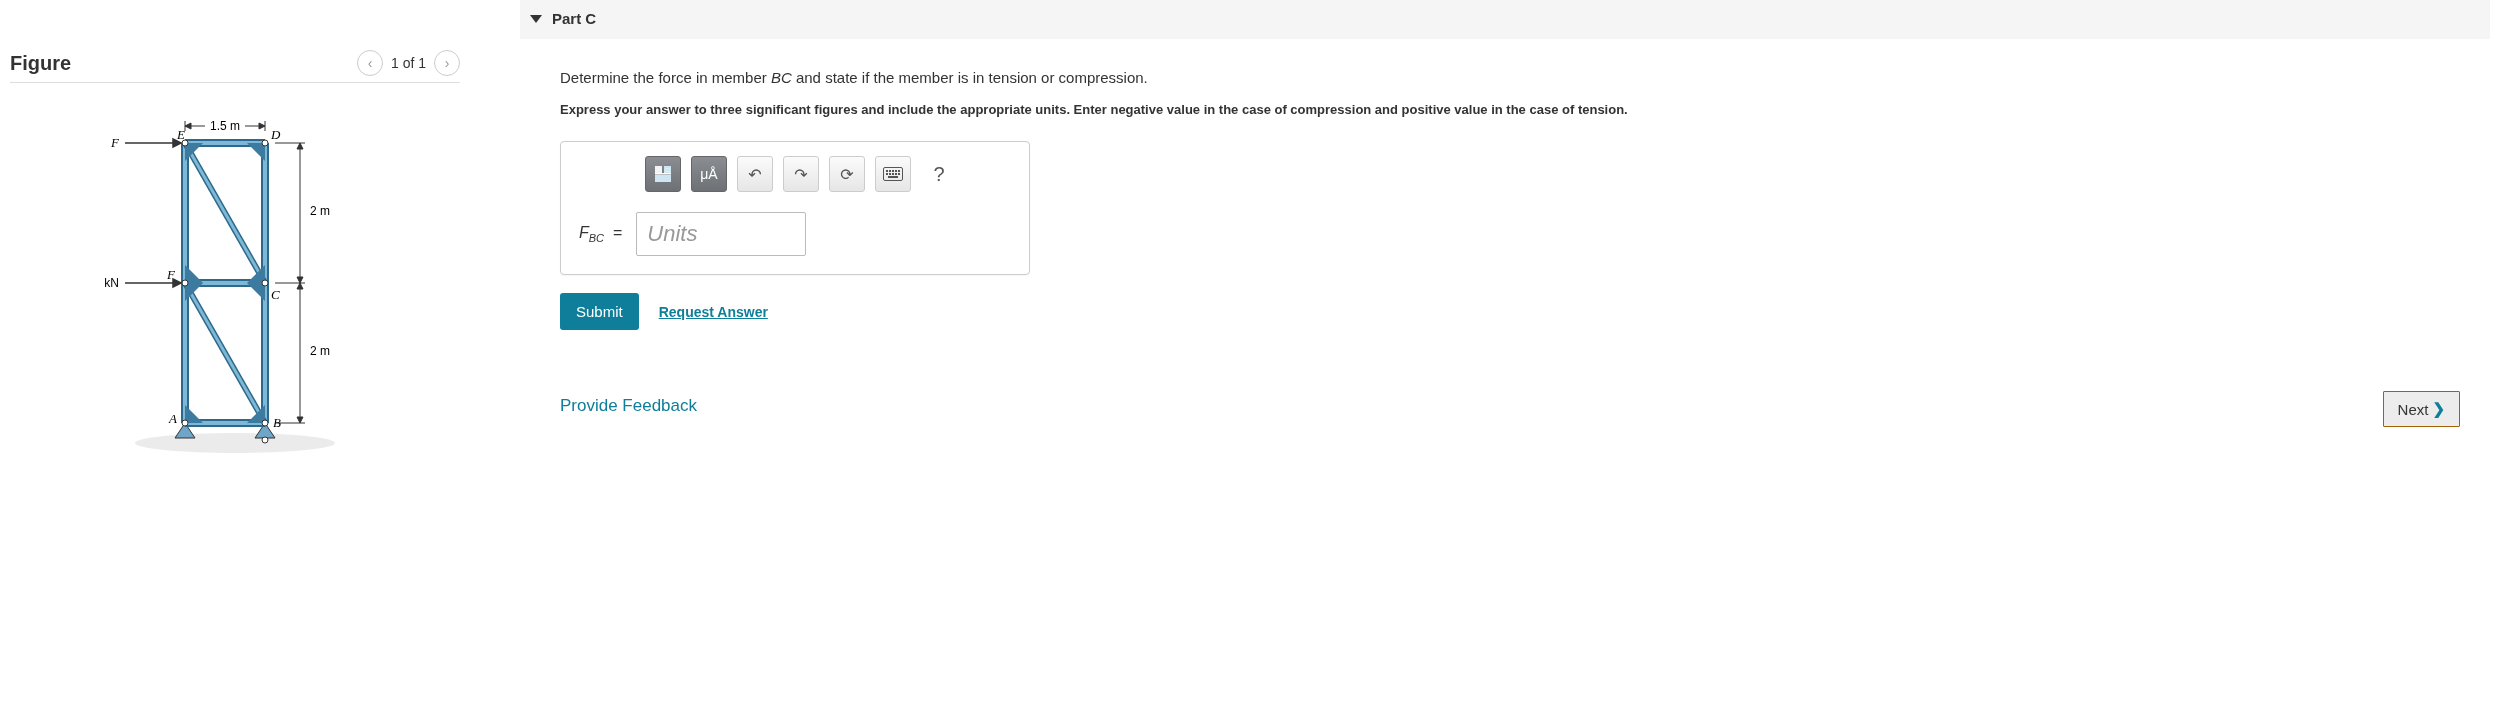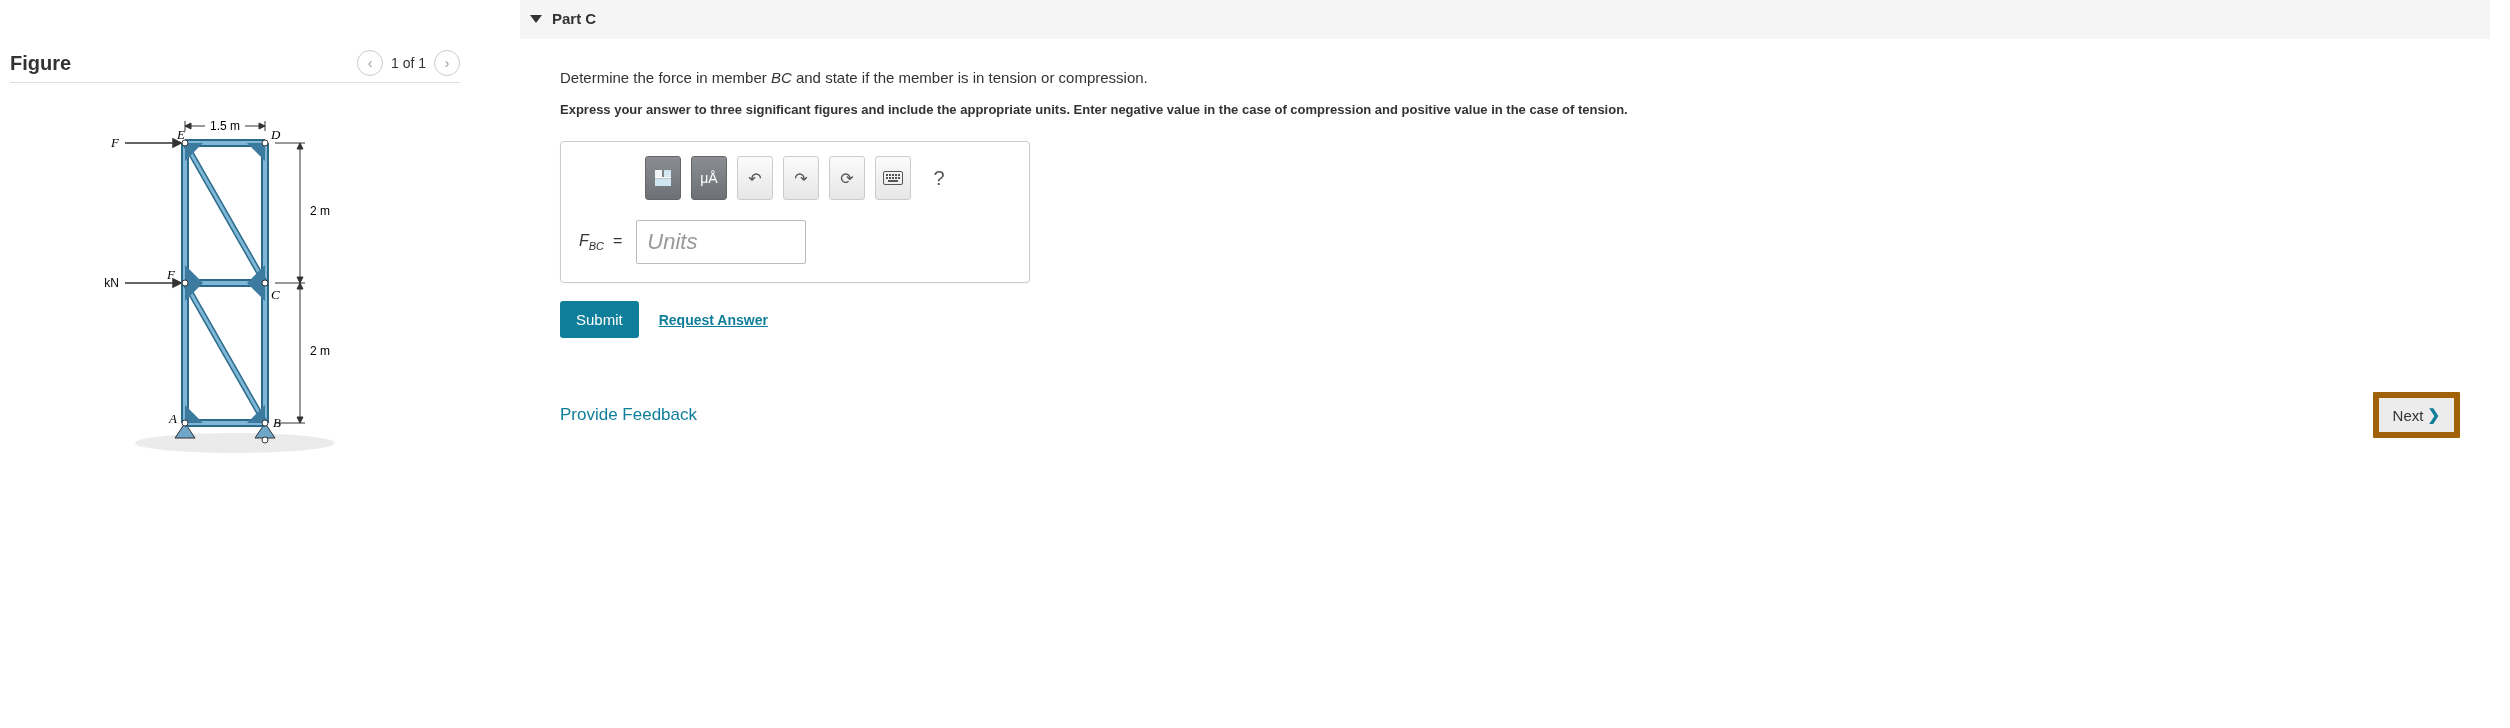--- a/index.html
+++ b/index.html
@@ -106,21 +106,21 @@
   }
   .toolbar {
     display: flex;
     align-items: center;
     justify-content: flex-start;
     gap: 10px;
     margin-bottom: 20px;
     margin-left: 70px;
   }
   .tool-btn {
-    width: 36px; height: 44px;
+    width: 36px; height: 36px;
     border: 1px solid #ccc;
     border-radius: 3px;
     background: linear-gradient(#fbfbfb, #e6e6e6);
     display: flex; align-items: center; justify-content: center;
     color: #555;
     cursor: pointer;
     font-size: 16px;
   }
   .tool-btn.dark {
     background: linear-gradient(#8a8e92, #6d7175);
@@ -184,29 +184,30 @@
     gap: 12px;
   }
   .feedback-link {
     color: #0e7e9a;
     font-size: 17px;
     cursor: pointer;
     margin-left: 0;
   }
   .next-btn {
     background: #ececec;
-    border: 6px solid #a16207;
+    border: 1px solid #a16207;
     padding: 8px 14px;
     font-size: 15px;
     color: #333;
     display: flex;
     align-items: center;
     gap: 4px;
     cursor: pointer;
     border-radius: 1px;
+    margin-top: 7px;
   }
   .next-btn .chev { color: #0e7e9a; font-weight: bold; }
 
   
   .fig-label { font-family: 'Times New Roman', serif; font-style: italic; font-size: 13px; }
   .fig-dim { font-family: Arial, sans-serif; font-size: 12px; }
   .fig-load { font-family: Arial, sans-serif; font-size: 12px; }
 </style>
 </head>
 <body>

